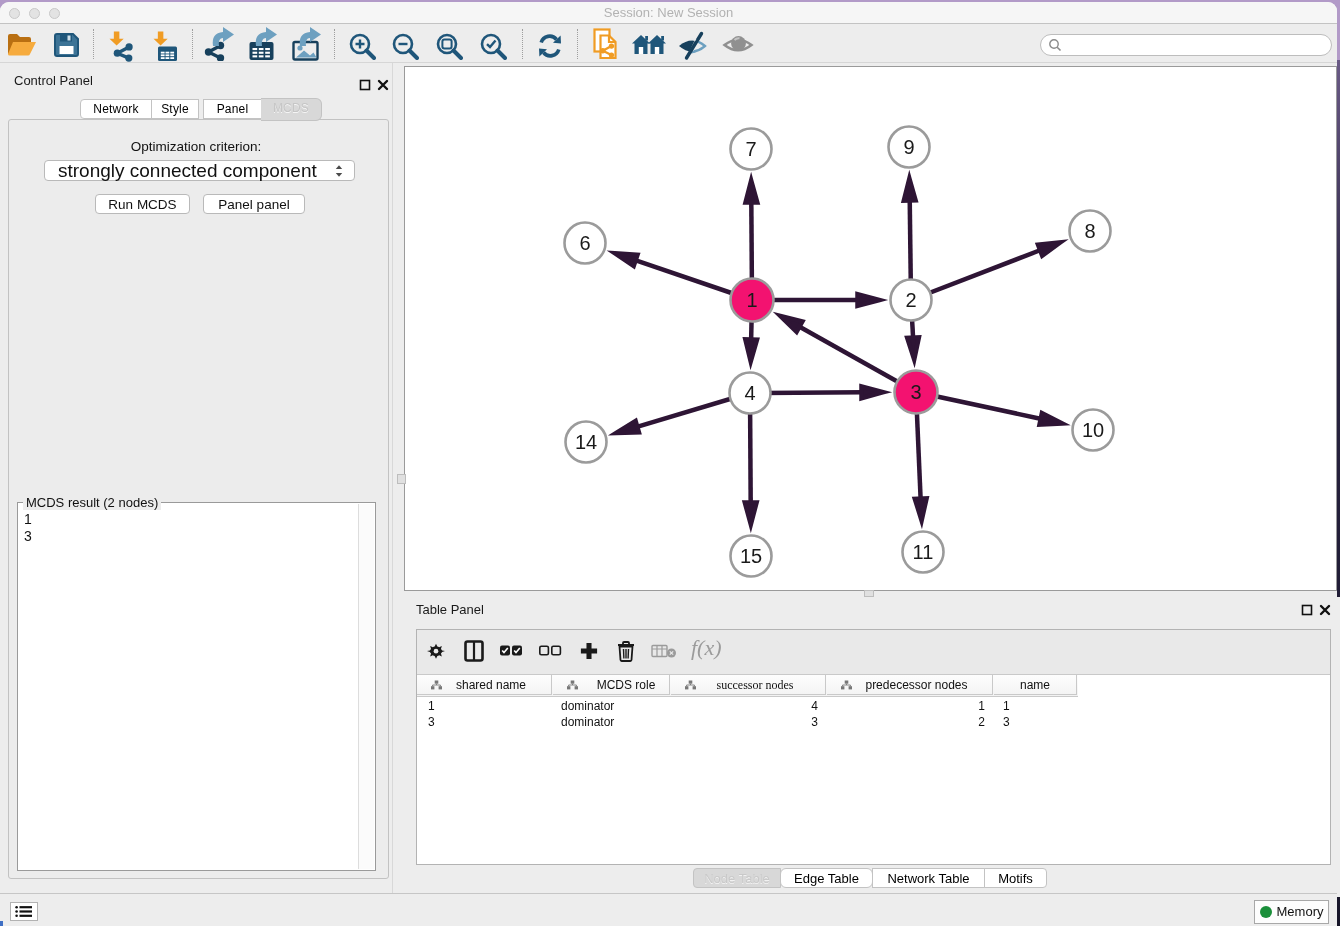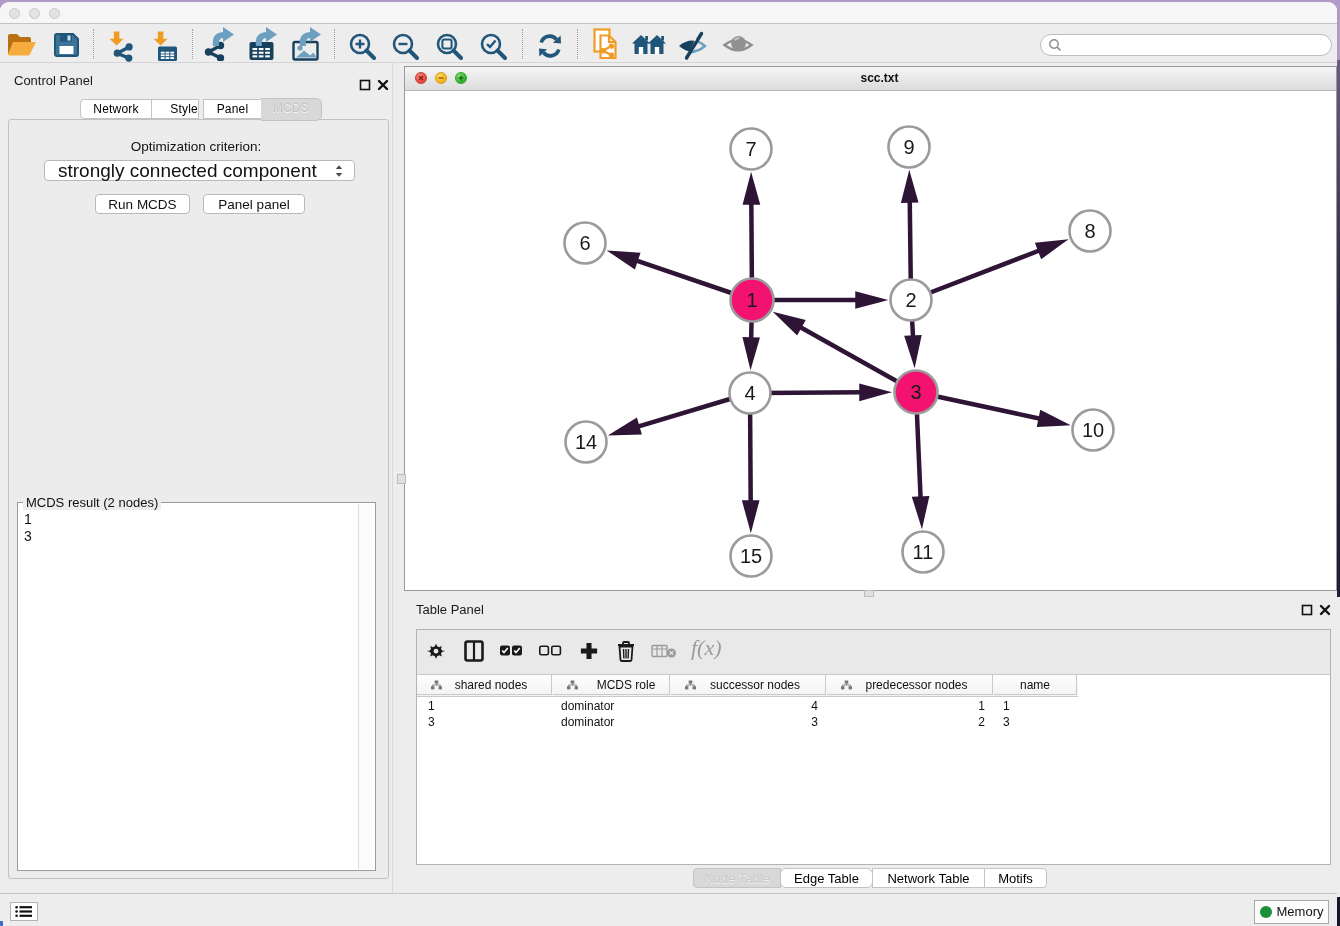--- a/index.html
+++ b/index.html
@@ -53,20 +53,21 @@
 </style></head>
 <body>
 <div id="rightstrip" class="abs"></div>
 <div class="abs" style="left:397px;top:474px;width:7px;height:8px;background:#e0e0e0;border:1px solid #bdbdbd;z-index:5;"></div>
 <div class="abs" style="left:864px;top:590px;width:8px;height:5px;background:#e0e0e0;border:1px solid #bdbdbd;z-index:5;"></div>
 <div id="appwin" class="abs">
   <div id="titlebar" class="abs">
     <div class="tlight" style="left:9px;"></div>
     <div class="tlight" style="left:29px;"></div>
     <div class="tlight" style="left:49px;"></div>
+    <div id="wtitle">Session: New Session</div>
   </div>
   <div id="toolbar" class="abs">
     <div class="tsep" style="left:93px;"></div>
       <div class="tsep" style="left:192px;"></div>
       <div class="tsep" style="left:334px;"></div>
       <div class="tsep" style="left:522px;"></div>
       <div class="tsep" style="left:577px;"></div>
       <svg class="ticon" style="left:5px;top:8px;" width="32" height="26" viewBox="0 0 32 26">
         <path d="M3 22 L3 4 Q3 2 5 2 L12 2 L15 5 L24 5 Q26 5 26 7 L26 10 Z" fill="#b96f12"></path>
         <path d="M3 22 L8 10 L31 10 L25 22 Q24.5 23.5 23 23.5 L4.5 23.5 Q3 23.5 3 22 Z" fill="#f6ab3e"></path>
@@ -209,54 +210,39 @@
   <div id="cpanel" class="abs">
     <div id="cptitle">Control Panel</div>
     <svg class="minib" style="left:359px;top:16px;" width="12" height="12" viewBox="0 0 12 12">
         <rect x="1.5" y="1.5" width="9" height="9" fill="none" stroke="#111" stroke-width="1.6"></rect>
       </svg>
     <svg class="minib" style="left:377px;top:16px;" width="12" height="12" viewBox="0 0 12 12">
         <path d="M2 2 L10 10 M10 2 L2 10" stroke="#111" stroke-width="2.4" stroke-linecap="round"></path>
       </svg>
     <div id="cpbody"></div>
     <div class="tab" style="left:80px;width:72px;border-radius:4px 0 0 4px;">Network</div>
-    <div class="tab" style="left:151px;width:48px;text-align:right;">Style</div>
+    <div class="tab" style="left:151px;width:48px;">Style</div>
     <div class="tab" style="left:203px;width:59px;">Panel</div>
     <div class="tab tabsel" style="left:261px;width:61px;border-left:none;border-radius:0 6px 6px 0;top:35px;height:23px;">MCDS</div>
     <div id="optlab" style="left:7px;">Optimization criterion:</div>
     <div id="dropdown">strongly connected component
       <svg width="10" height="14" style="position:absolute;right:10px;top:3px" viewBox="0 0 10 14">
           <path d="M5 1.2 L8.2 5 L1.8 5 Z" fill="#4a4a4a"></path>
           <path d="M5 12.8 L8.2 9 L1.8 9 Z" fill="#4a4a4a"></path>
         </svg>
     </div>
     <div class="btn" style="left:95px;width:95px;">Run MCDS</div>
     <div class="btn" style="left:203px;width:102px;">Panel panel</div>
     <div id="fieldset">
       <div id="fslegend">MCDS result (2 nodes)</div>
       <div style="position:absolute;left:6px;top:8px;font-size:14px;color:#111;line-height:16.5px;">1<br>3</div>
       <div id="fsscroll"></div>
     </div>
   </div>
   <div id="netwin" class="abs">
-    <div id="nettitle">
-      <div class="mlight" style="left:10px;background:radial-gradient(circle at 35% 30%,#f98a80,#ee4b40 60%,#d8382e);border:1px solid #c43d33;"></div>
-      <div class="mlight" style="left:30px;background:radial-gradient(circle at 35% 30%,#ffd96a,#f5b51f 60%,#e0a010);border:1px solid #d19e17;"></div>
-      <div class="mlight" style="left:50px;background:radial-gradient(circle at 35% 30%,#8ede77,#35b432 60%,#24a023);border:1px solid #2da32b;"></div>
-      <svg style="position:absolute;left:13px;top:8px;" width="6" height="6" viewBox="0 0 6 6">
-          <path d="M1 1 L5 5 M5 1 L1 5" stroke="#7c1f16" stroke-width="1.3"></path>
-        </svg>
-      <svg style="position:absolute;left:33px;top:10px;" width="6" height="6" viewBox="0 0 6 6">
-          <line x1="0.5" y1="1" x2="5.5" y2="1" stroke="#9a6d00" stroke-width="1.6"></line>
-        </svg>
-      <svg style="position:absolute;left:53px;top:8px;" width="6" height="6" viewBox="0 0 6 6">
-          <path d="M3 0.5 V5.5 M0.5 3 H5.5" stroke="#1c6a14" stroke-width="1.4"></path>
-        </svg>
-      <div id="netname" style="padding-left:18px;">scc.txt</div>
-    </div>
     <div id="canvas">
       <svg width="931" height="500" viewBox="0 0 931 500">
         <g stroke="#2e1535" stroke-width="4.5" fill="#2e1535">
         <line x1="347.0" y1="209.0" x2="346.3" y2="109.5"></line>
         <polygon points="346.2,89.5 352.3,111.5 340.5,111.5"></polygon>
         <line x1="347.0" y1="209.0" x2="228.7" y2="168.6"></line>
         <polygon points="209.8,162.2 232.5,163.7 228.7,174.9"></polygon>
         <line x1="347.0" y1="209.0" x2="454.5" y2="209.0"></line>
         <polygon points="474.5,209.0 452.5,214.9 452.5,203.1"></polygon>
         <line x1="347.0" y1="209.0" x2="346.1" y2="250.5"></line>
@@ -365,37 +351,37 @@
           <div style="position:absolute;left:274px;top:5px;font-family:'Liberation Serif',serif;font-style:italic;font-size:22px;color:#9b9b9b;">f(x)</div>
         </div>
       <div id="thead" style="border-bottom:1px solid #c9c9c9;">
         <div class="hcell" style="left:0px;width:135px;"><svg width="11" height="10" viewBox="0 0 11 10" style="position:absolute;left:14px;top:5px;">
               <g fill="#777">
                 <rect x="3.7" y="0.5" width="3.6" height="3.2"></rect>
                 <rect x="0" y="6.2" width="3.4" height="3.2"></rect>
                 <rect x="7.6" y="6.2" width="3.4" height="3.2"></rect>
               </g>
               <path d="M5.5 3.7 V5 M1.6 6.2 V5 H9.4 V6.2" stroke="#777" stroke-width="0.9" fill="none"></path>
-            </svg><span style="margin-left:14px;">shared nodes</span></div>
+            </svg><span style="margin-left:14px;">shared name</span></div>
           <div class="hcell" style="left:136px;width:117px;"><svg width="11" height="10" viewBox="0 0 11 10" style="position:absolute;left:14px;top:5px;">
               <g fill="#777">
                 <rect x="3.7" y="0.5" width="3.6" height="3.2"></rect>
                 <rect x="0" y="6.2" width="3.4" height="3.2"></rect>
                 <rect x="7.6" y="6.2" width="3.4" height="3.2"></rect>
               </g>
               <path d="M5.5 3.7 V5 M1.6 6.2 V5 H9.4 V6.2" stroke="#777" stroke-width="0.9" fill="none"></path>
             </svg><span style="margin-left:30px;">MCDS role</span></div>
           <div class="hcell" style="left:254px;width:155px;"><svg width="11" height="10" viewBox="0 0 11 10" style="position:absolute;left:14px;top:5px;">
               <g fill="#777">
                 <rect x="3.7" y="0.5" width="3.6" height="3.2"></rect>
                 <rect x="0" y="6.2" width="3.4" height="3.2"></rect>
                 <rect x="7.6" y="6.2" width="3.4" height="3.2"></rect>
               </g>
               <path d="M5.5 3.7 V5 M1.6 6.2 V5 H9.4 V6.2" stroke="#777" stroke-width="0.9" fill="none"></path>
-            </svg><span style="margin-left:14px;">successor nodes</span></div>
+            </svg><span style="margin-left:14px;font-family:Liberation Serif, serif;">successor nodes</span></div>
           <div class="hcell" style="left:410px;width:166px;"><svg width="11" height="10" viewBox="0 0 11 10" style="position:absolute;left:14px;top:5px;">
               <g fill="#777">
                 <rect x="3.7" y="0.5" width="3.6" height="3.2"></rect>
                 <rect x="0" y="6.2" width="3.4" height="3.2"></rect>
                 <rect x="7.6" y="6.2" width="3.4" height="3.2"></rect>
               </g>
               <path d="M5.5 3.7 V5 M1.6 6.2 V5 H9.4 V6.2" stroke="#777" stroke-width="0.9" fill="none"></path>
             </svg><span style="margin-left:14px;">predecessor nodes</span></div>
           <div class="hcell" style="left:577px;width:83px;"><span style="margin-left:0;">name</span></div>
       </div>

